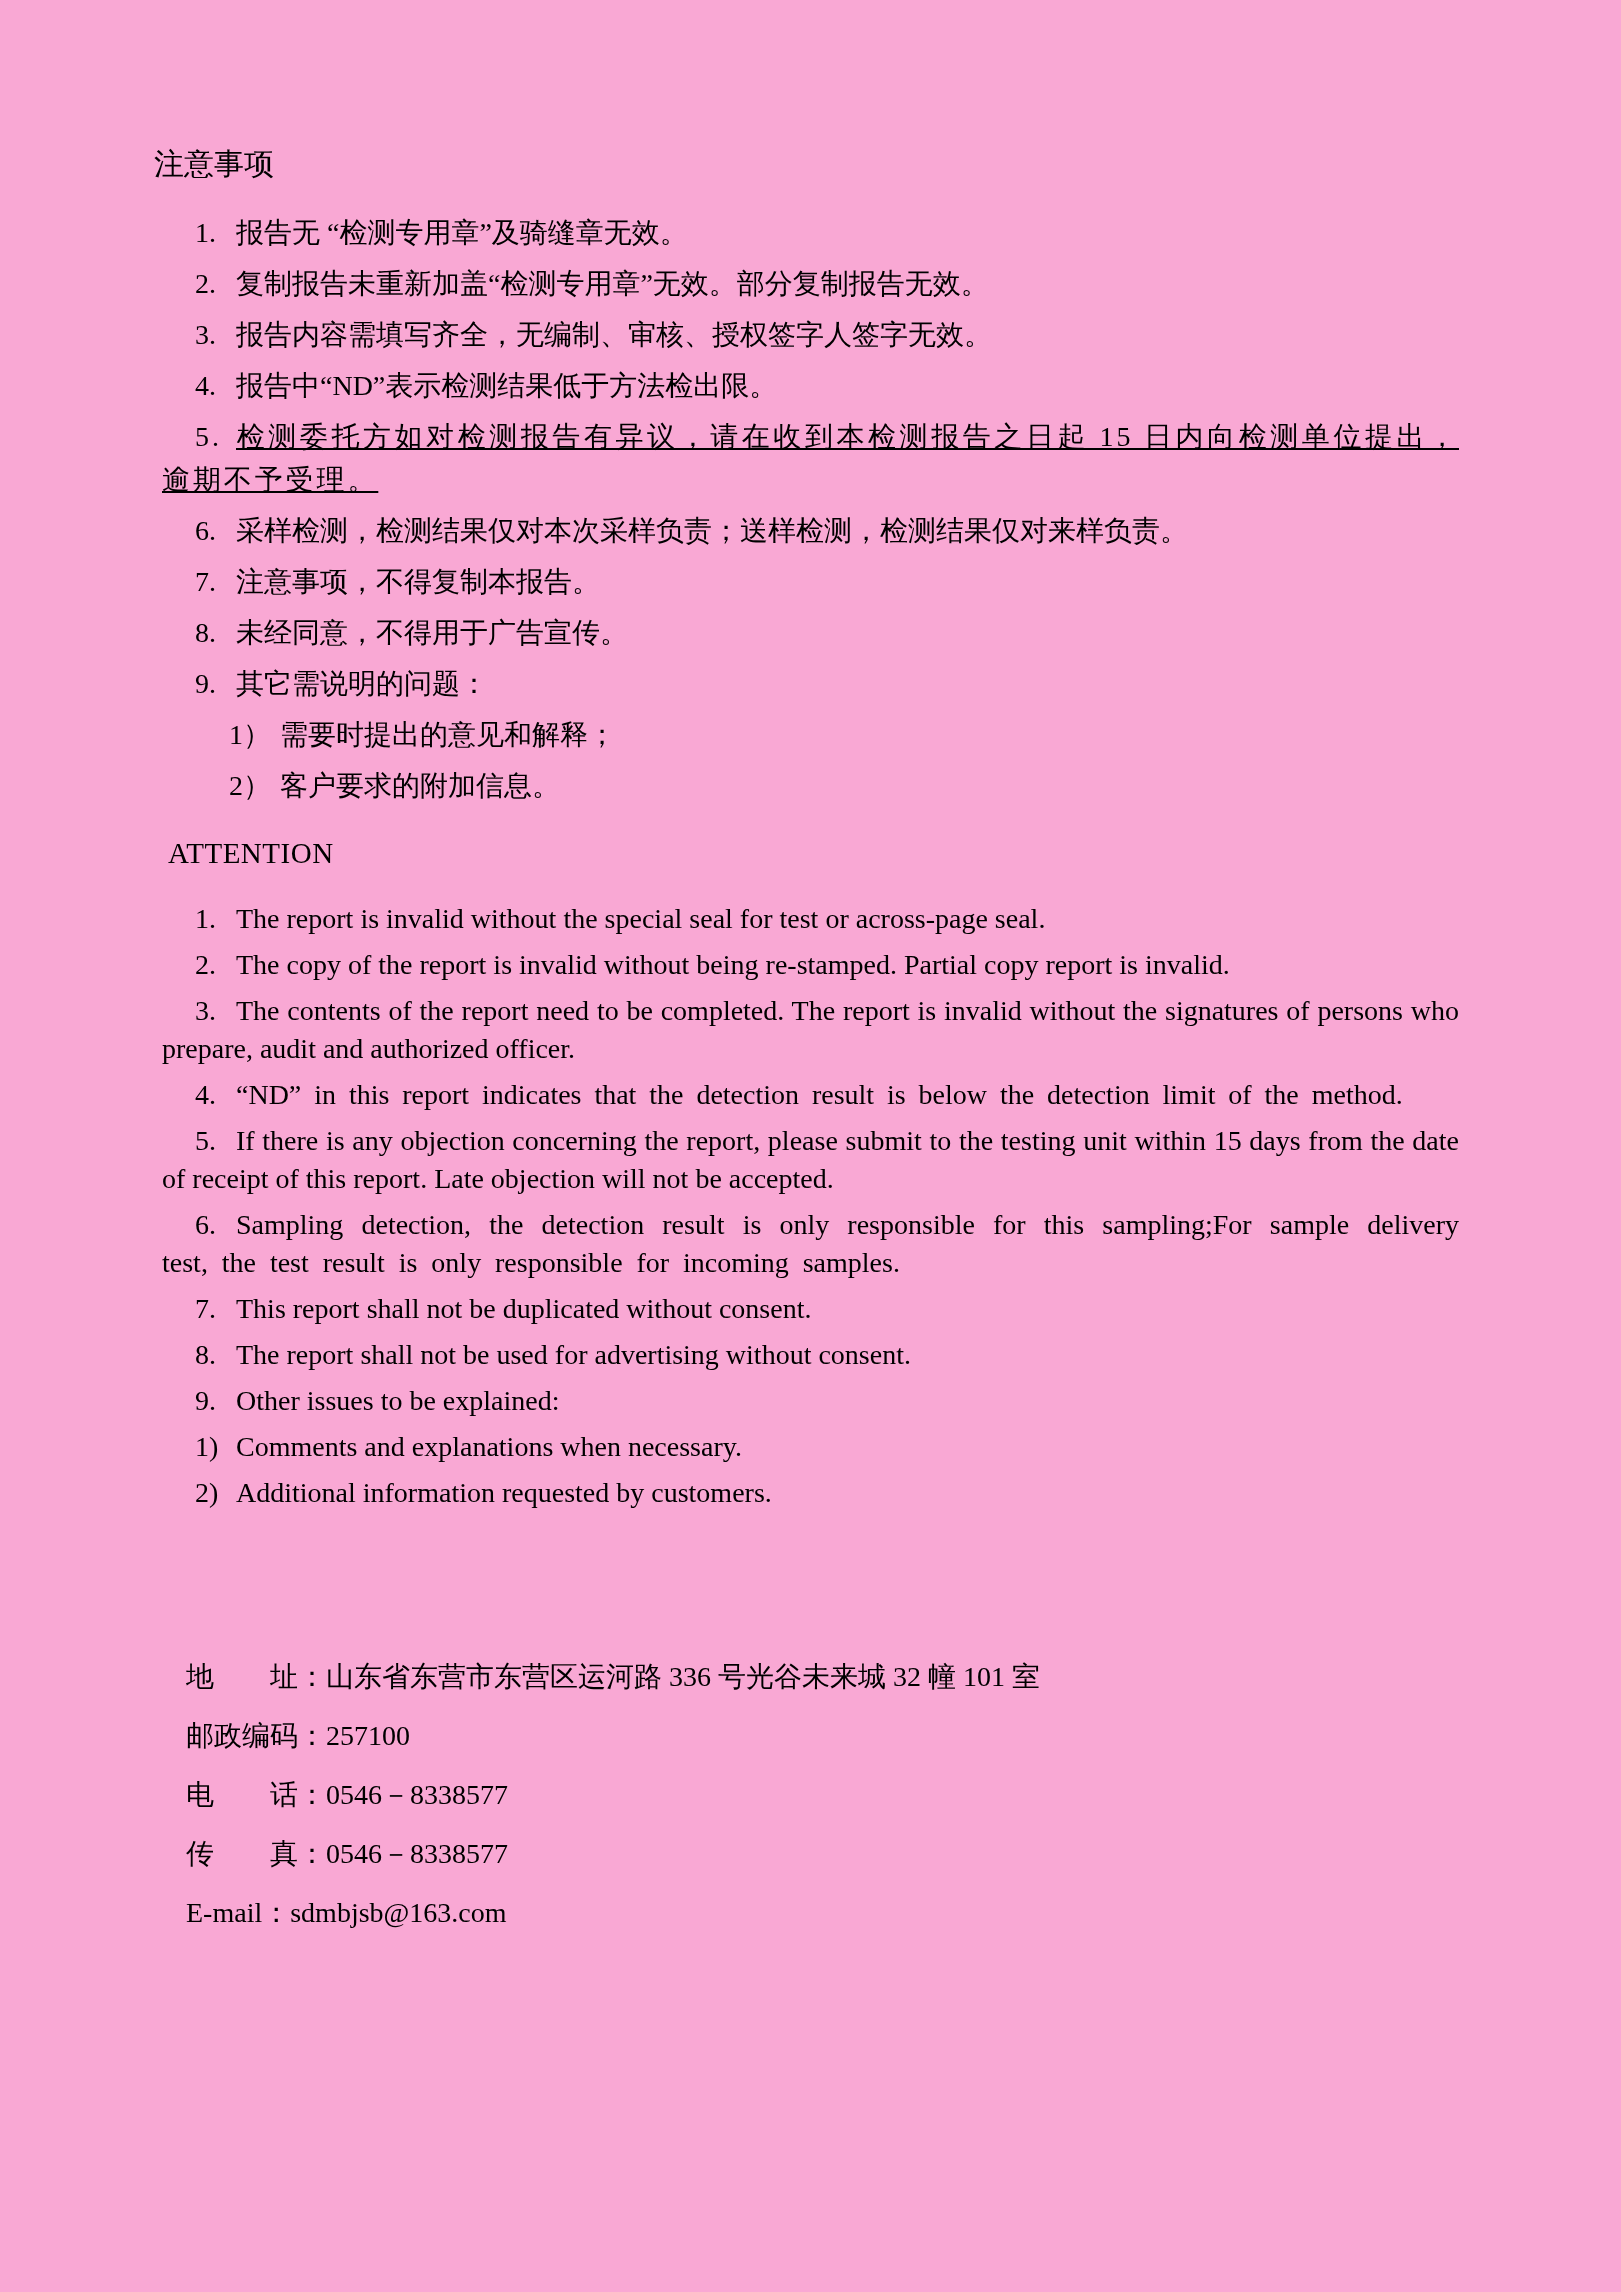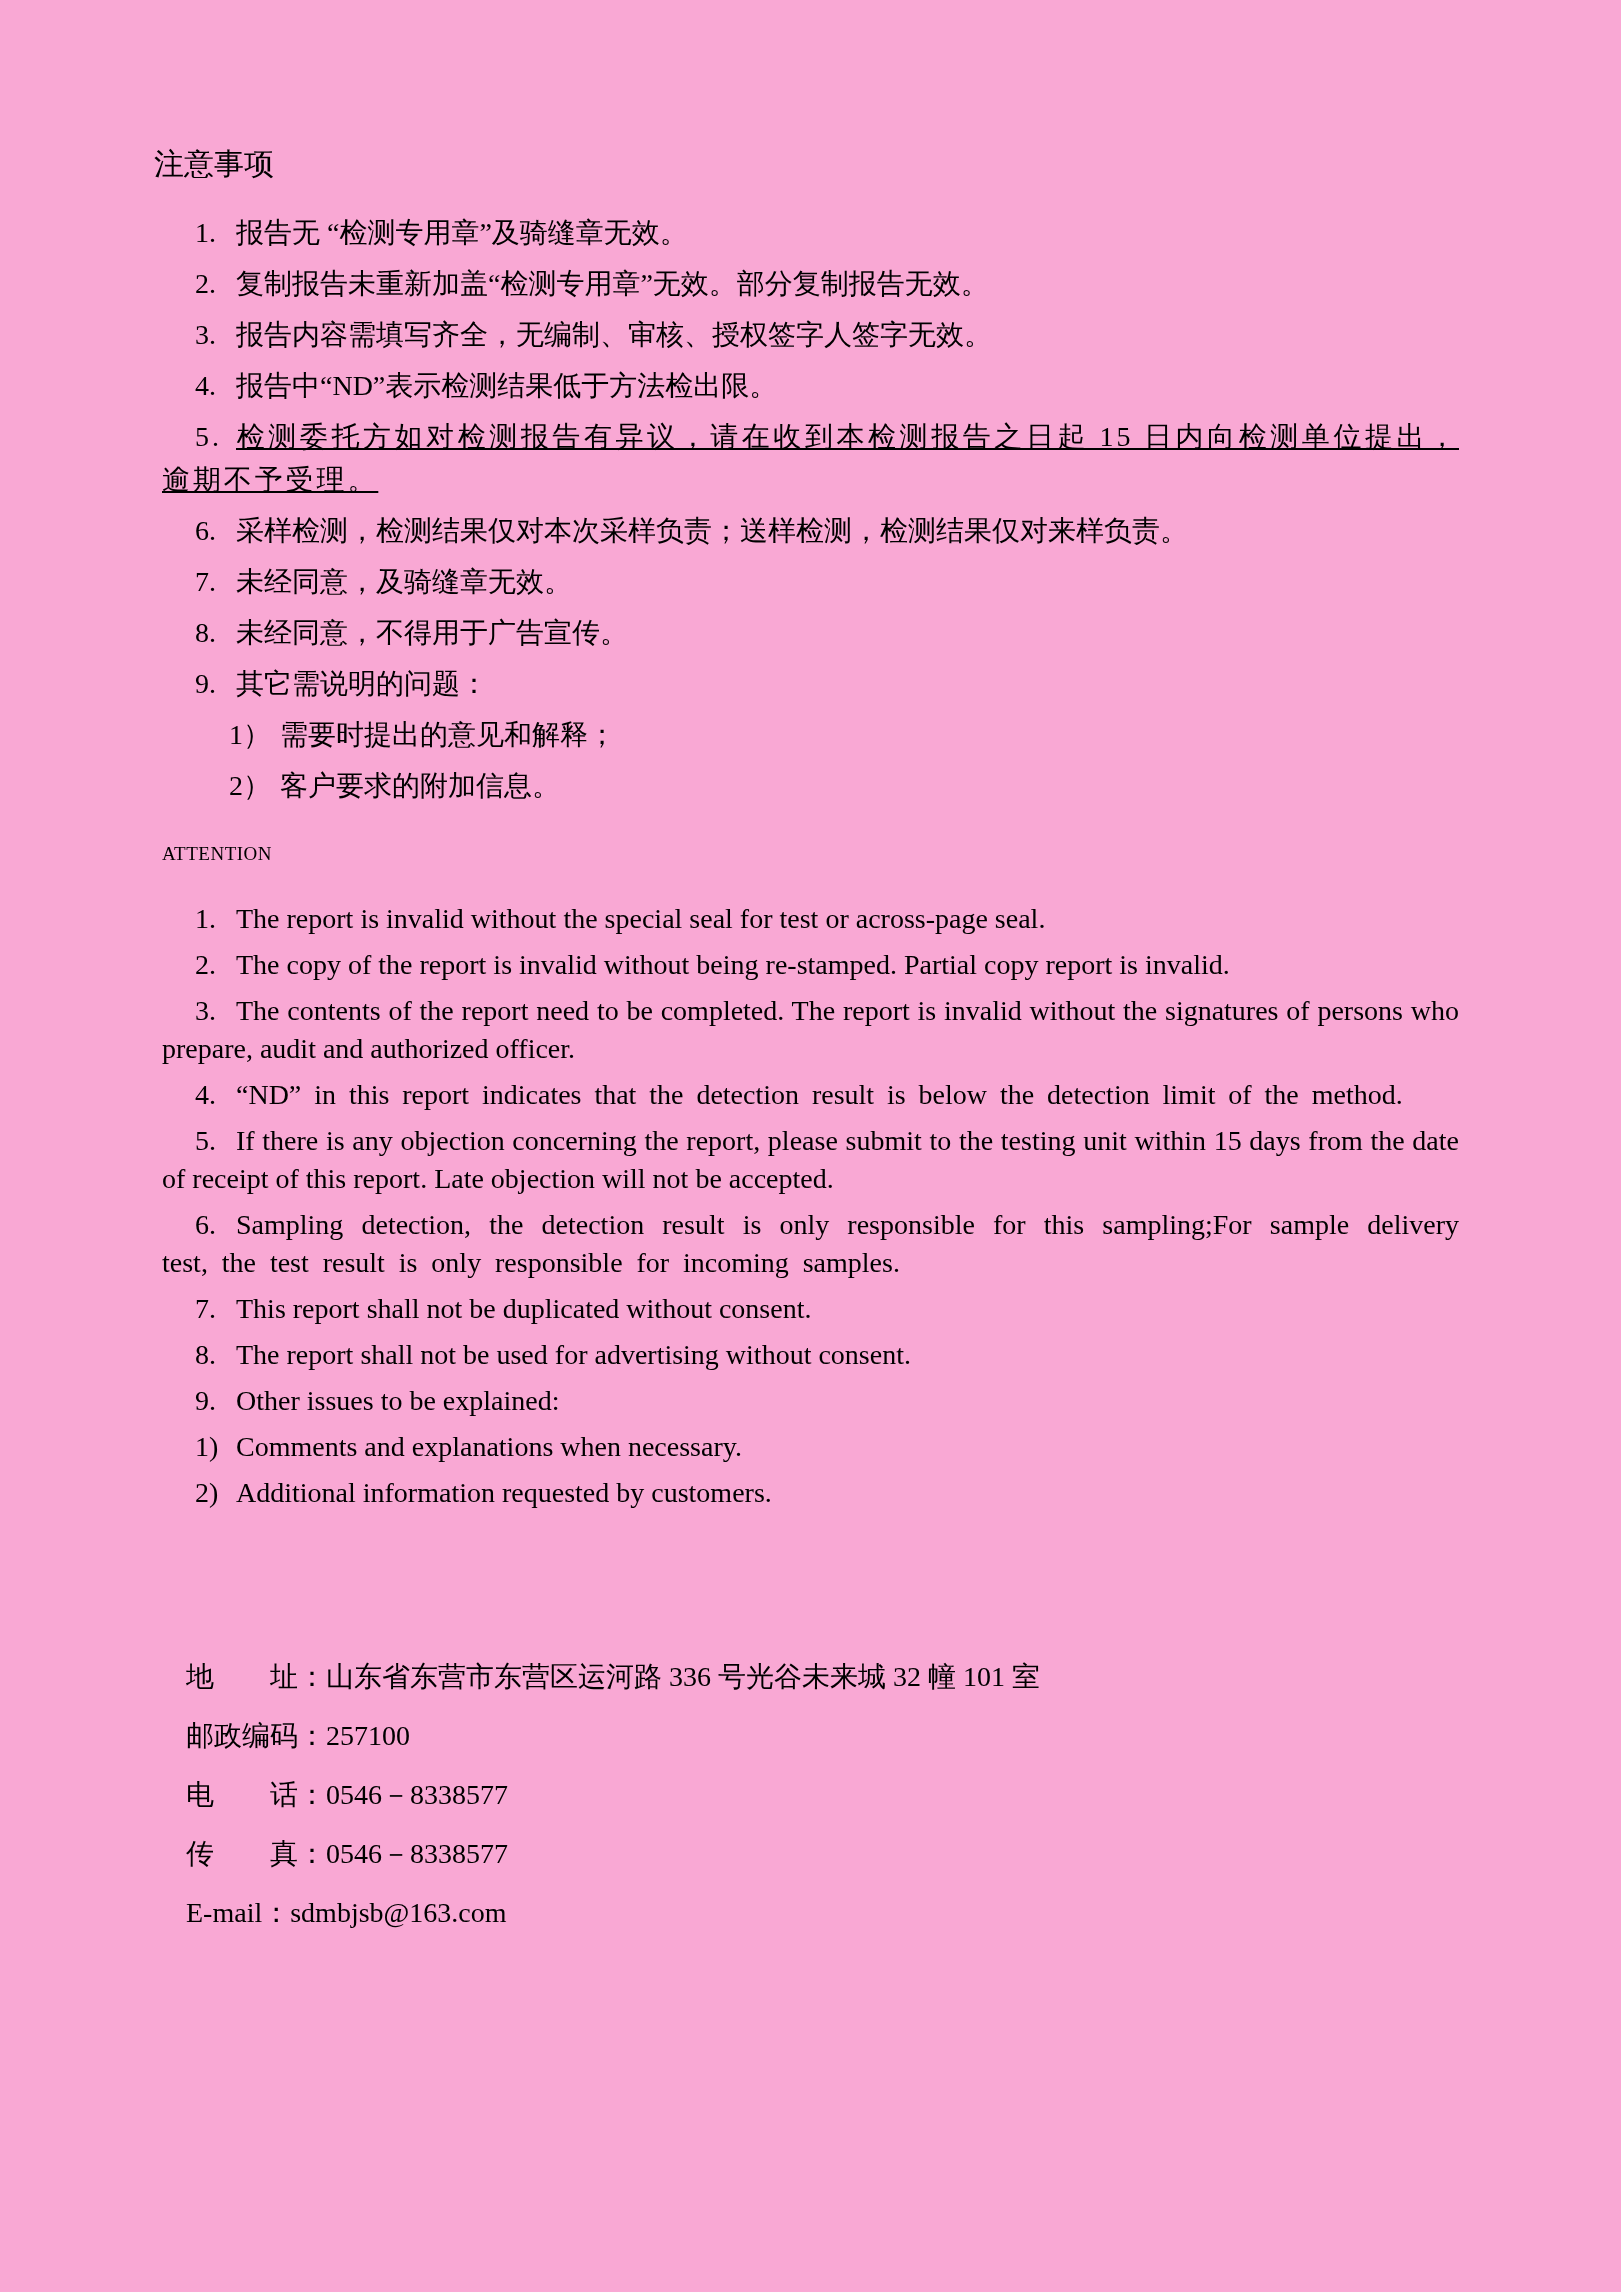--- a/index.html
+++ b/index.html
@@ -20,22 +20,22 @@
   }
   .zh-list {
     position: absolute;
     left: 154px; top: 203px;
     width: 1313px;
     font-size: 28px;
     line-height: 43px;
   }
   .en-heading {
     position: absolute;
-    left: 162px; top: 834px;
-    font-size: 19px;
+    left: 168px; top: 834px;
+    font-size: 29px;
     line-height: 39px;
     letter-spacing: 0.5px;
     text-align: right;
   }
   .en-list {
     position: absolute;
     left: 154px; top: 892px;
     width: 1313px;
     font-size: 28px;
     line-height: 38px;
@@ -72,21 +72,21 @@
 
   <div class="zh-heading">注意事项</div>
 
   <div class="zh-list">
     <p class="item"><span class="num">1.</span><span>报告无 “检测专用章”及骑缝章无效。</span></p>
     <p class="item"><span class="num">2.</span><span>复制报告未重新加盖“检测专用章”无效。部分复制报告无效。</span></p>
     <p class="item"><span class="num">3.</span><span>报告内容需填写齐全，无编制、审核、授权签字人签字无效。</span></p>
     <p class="item"><span class="num">4.</span><span>报告中“ND”表示检测结果低于方法检出限。</span></p>
     <p class="item p-zh5"><span class="num">5.</span><span>检测委托方如对检测报告有异议，请在收到本检测报告之日起 15 日内向检测单位提出，逾期不予受理。</span></p>
     <p class="item"><span class="num">6.</span><span>采样检测，检测结果仅对本次采样负责；送样检测，检测结果仅对来样负责。</span></p>
-    <p class="item"><span class="num">7.</span><span>未经同意，及骑缝章无效。</span></p>
+    <p class="item"><span class="num">7.</span><span>注意事项，不得复制本报告。</span></p>
     <p class="item"><span class="num">8.</span><span>未经同意，不得用于广告宣传。</span></p>
     <p class="item"><span class="num">9.</span><span>其它需说明的问题：</span></p>
     <p class="item sub"><span class="num">1）</span><span>需要时提出的意见和解释；</span></p>
     <p class="item sub"><span class="num">2）</span><span>客户要求的附加信息。</span></p>
   </div>
 
   <div class="en-heading">ATTENTION</div>
 
   <div class="en-list">
     <p class="item"><span class="num">1.</span><span>The report is invalid without the special seal for test or across-page seal.</span></p>

